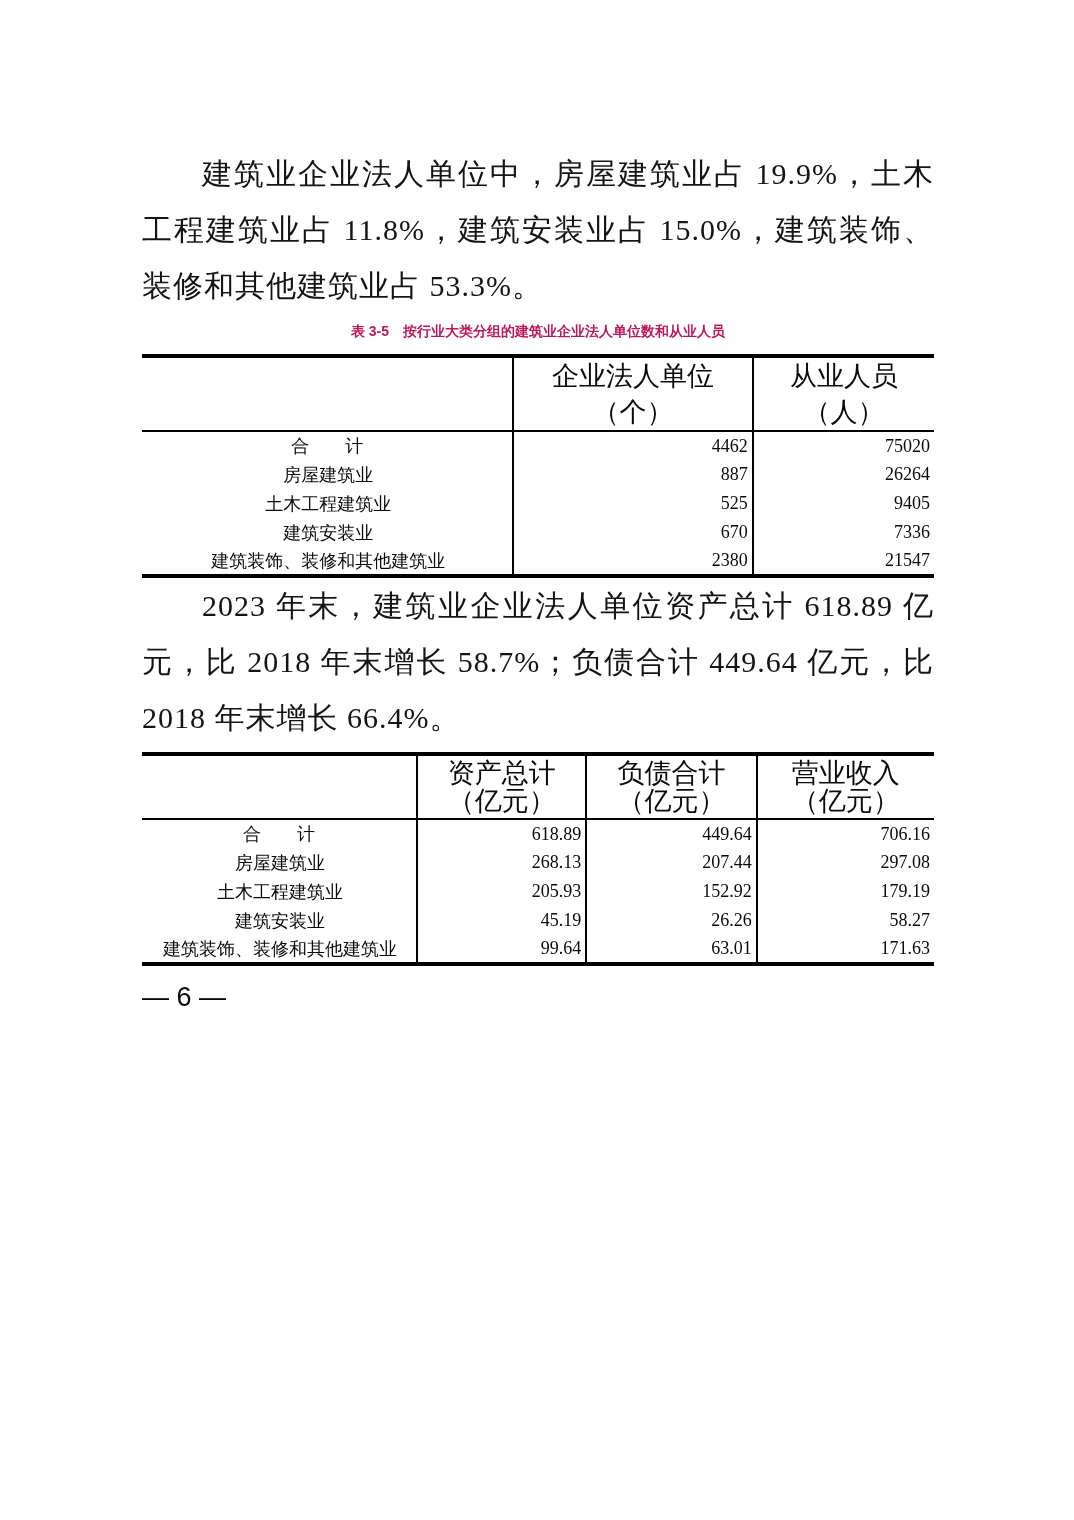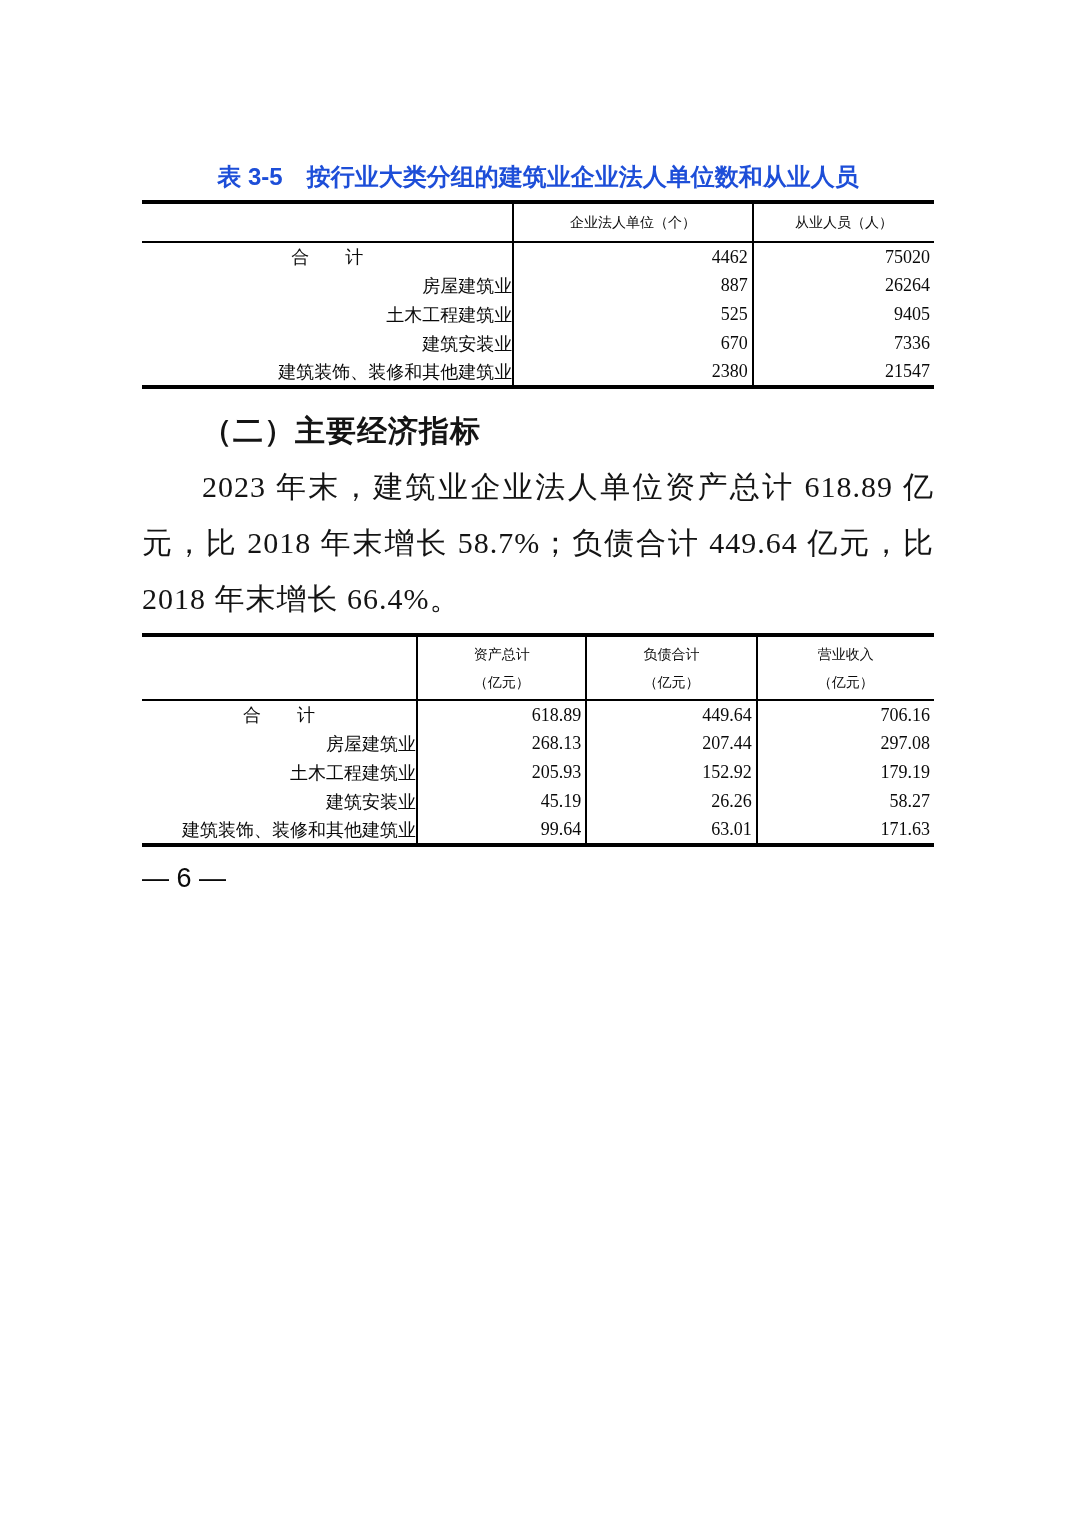--- a/index.html
+++ b/index.html
@@ -16,60 +16,61 @@
     font-size:30px; line-height:56px;
     text-align:justify; text-indent:2em;
     letter-spacing:1px;
   }
   .section-heading {
     font-size:30px; line-height:56px;
     text-indent:2em; font-weight:600;
     margin-top:14px; letter-spacing:1px;
   }
   .table-title {
-    font-size:24px; font-weight:bold; text-align:center;
+    font-size:14px; font-weight:bold; text-align:center;
     font-family:"Liberation Sans","DejaVu Sans",sans-serif;
-    margin-top:14px; margin-bottom:4px; line-height:34px;
-    color:#1d4ed8;
+    margin-bottom:4px; line-height:34px;
+    color:#be185d;
   }
 
   .stat-table {
     width:100%; border-collapse:collapse; table-layout:fixed;
     border-top:4px solid #000; border-bottom:4px solid #000;
     margin-top:6px;
   }
   .stat-table thead tr { border-bottom:2px solid #000; }
   .stat-table th {
     font-weight:normal; text-align:center; vertical-align:middle;
-    font-size:14px; color:#0a0a0a;
+    font-size:27px; color:#0a0a0a;
     font-family:"Liberation Sans","DejaVu Sans",sans-serif;
   }
   .t35 th { height:40px; }
   .t36 th { height:62px; line-height:28px; padding:3px 0;margin-top:27px; }
   .stat-table td { font-size:18px; height:29px; vertical-align:middle; color:#0a0a0a; }
   .coldiv { border-left:2px solid #000; }
-  .lbl { text-align:right; padding-left:2px; }
+  .lbl { text-align:center; padding-left:2px; }
   .center { text-align:center; padding-left:0; }
   .num { text-align:right; padding-right:4px;padding-left:48px; }
 
   .t35 .c-label { width:369px; } .t35 .c-n1 { width:238px; } .t35 .c-n2 { width:180px; }
   .t36 .c-label { width:273px; } .t36 .c-a { width:168px; } .t36 .c-b { width:169px; } .t36 .c-c { width:176px; }
 
   .footer {
     margin-top:16px; margin-left:0;
     font-size:27px; color:#0a0a0a;
     font-family:"Liberation Sans","DejaVu Sans",sans-serif;
   }
 </style>
 </head>
 <body>
 
 <div class="page">
   <div class="content">
 
+    <p class="body-text">建筑业企业法人单位中，房屋建筑业占 19.9%，土木工程建筑业占 11.8%，建筑安装业占 15.0%，建筑装饰、装修和其他建筑业占 53.3%。</p>
 
 
     <div class="table-title">表 3-5　按行业大类分组的建筑业企业法人单位数和从业人员</div>
 
     <table class="stat-table t35">
       <colgroup>
           <col class="c-label">
           <col class="c-n1">
           <col class="c-n2">
         </colgroup>
@@ -102,21 +103,20 @@
           <td class="num coldiv">7336</td>
         </tr>
         <tr>
           <td class="lbl">建筑装饰、装修和其他建筑业</td>
           <td class="num coldiv">2380</td>
           <td class="num coldiv">21547</td>
         </tr>
       </tbody>
     </table>
 
-    <h3 class="section-heading">（二）主要经济指标</h3>
 
     <p class="body-text">2023 年末，建筑业企业法人单位资产总计 618.89 亿元，比 2018 年末增长 58.7%；负债合计 449.64 亿元，比 2018 年末增长 66.4%。</p>
 
 
 
     <table class="stat-table t36">
       <colgroup>
           <col class="c-label">
           <col class="c-a">
           <col class="c-b">

